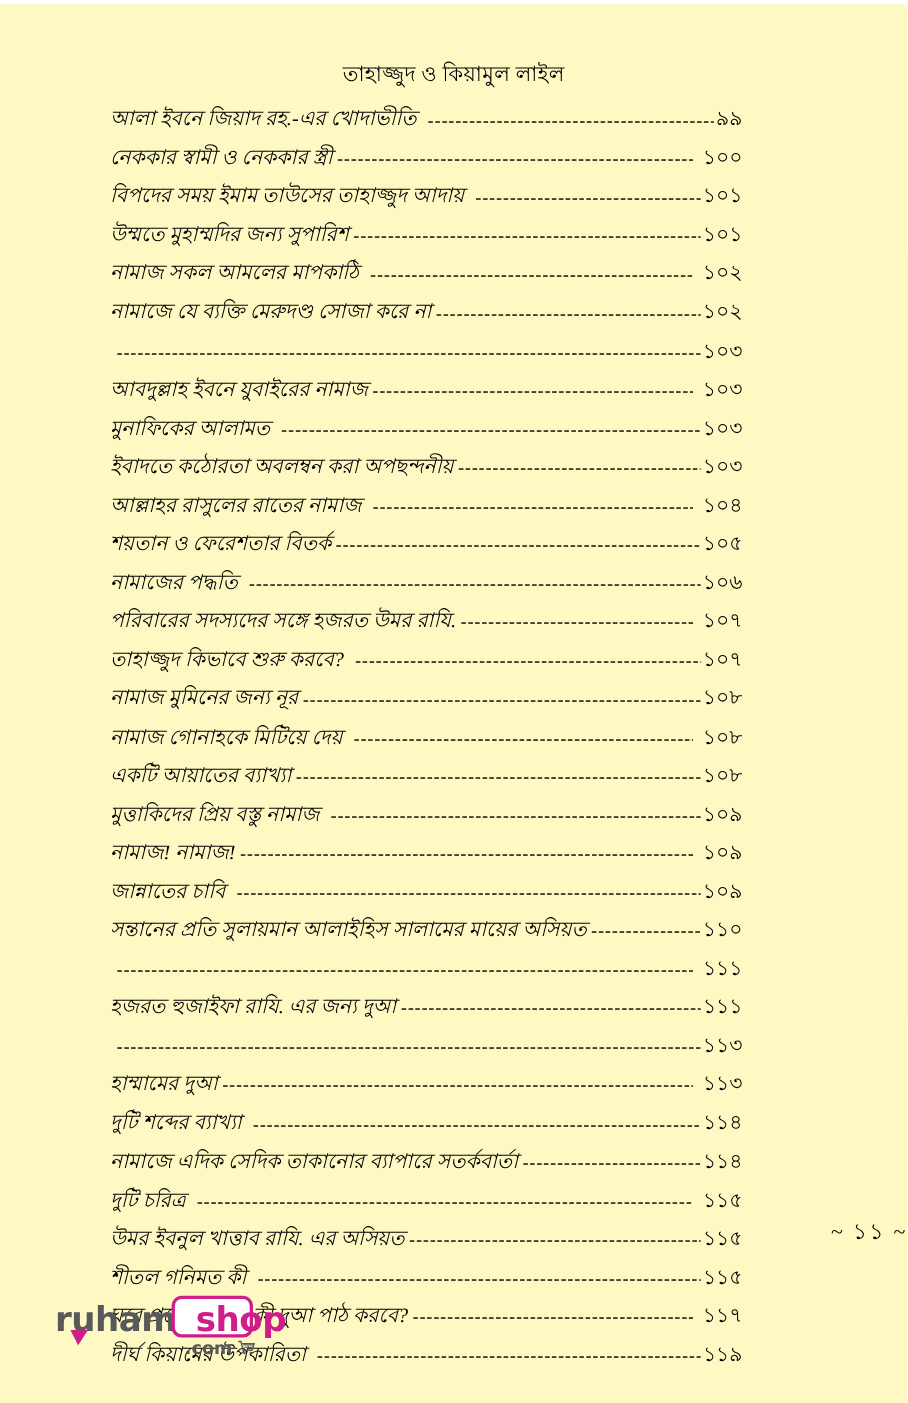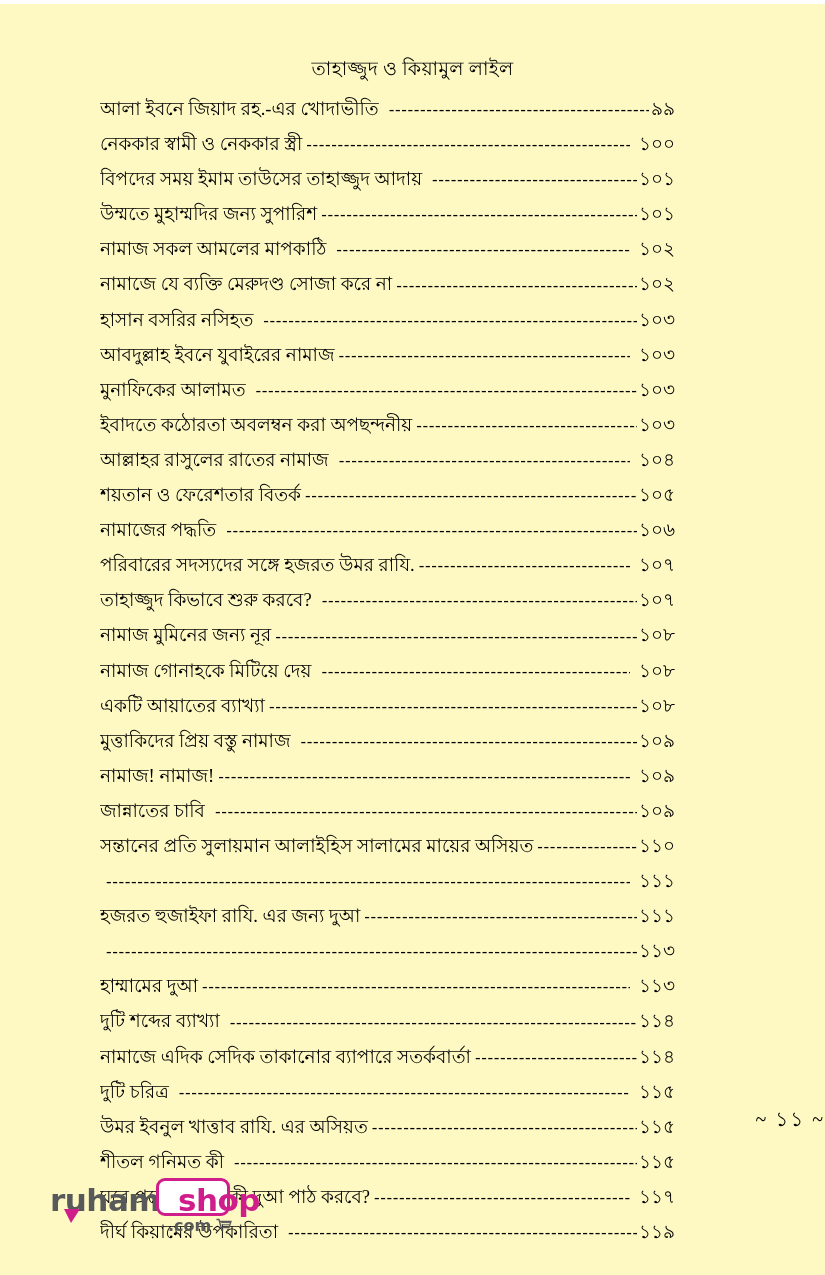--- a/index.html
+++ b/index.html
@@ -52,20 +52,21 @@
     white-space: nowrap;
     overflow: hidden;
   }
   .toc-entry.wrap-head {
     display: block;
     width: 100%;
   }
   .entry-title {
     flex: 0 0 auto;
     padding-right: 4px;
+    font-style: italic;
   }
   .leader {
     flex: 1 1 auto;
     position: relative;
     overflow: hidden;
     height: 100%;
   }
   .leader::before {
     content: "-------------------------------------------------------------------------------------------------";
     position: absolute;
@@ -197,21 +198,20 @@
         <span class="entry-title">নামাজ সকল আমলের মাপকাঠি</span>
         <span class="leader gap-before"></span>
         <span class="entry-page pad-left">১০২</span>
       </div>
       <div class="toc-entry">
         <span class="entry-title">নামাজে যে ব্যক্তি মেরুদণ্ড সোজা করে না</span>
         <span class="leader"></span>
         <span class="entry-page">১০২</span>
       </div>
       <div class="toc-entry">
-        <span class="entry-title">হাসান বসরির নসিহত</span>
         <span class="leader gap-before"></span>
         <span class="entry-page">১০৩</span>
       </div>
       <div class="toc-entry">
         <span class="entry-title">আবদুল্লাহ ইবনে যুবাইরের নামাজ</span>
         <span class="leader"></span>
         <span class="entry-page pad-left">১০৩</span>
       </div>
       <div class="toc-entry">
         <span class="entry-title">মুনাফিকের আলামত</span>

